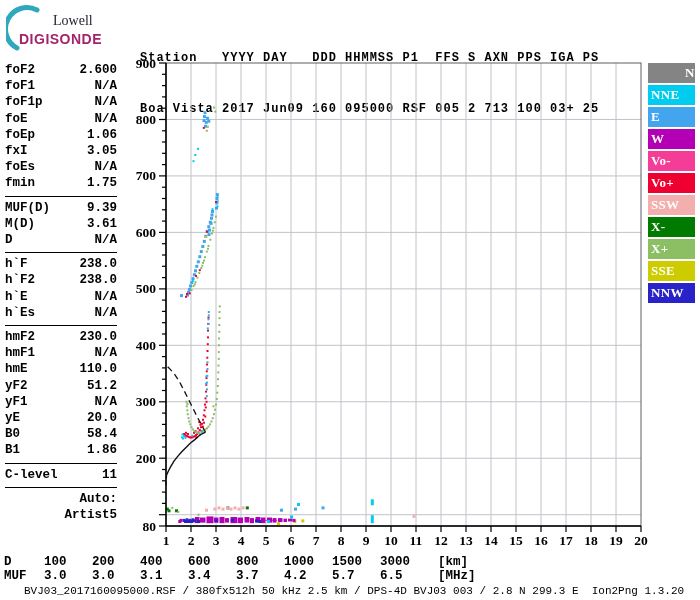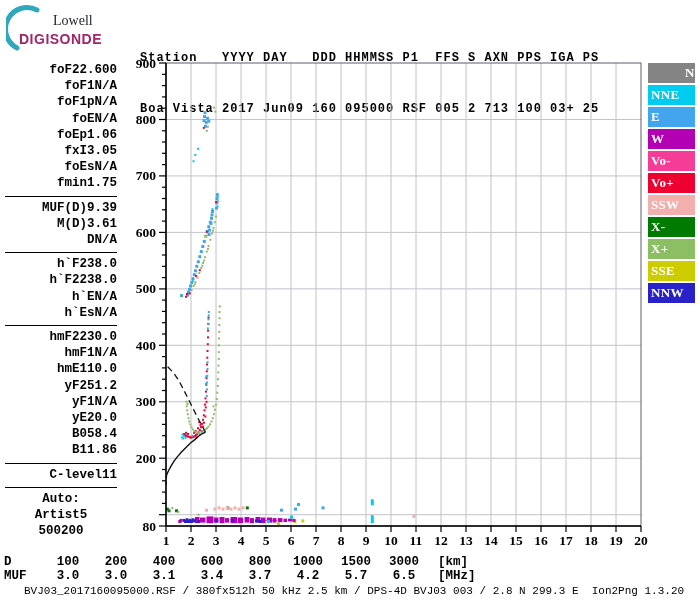--- a/index.html
+++ b/index.html
@@ -7,34 +7,34 @@
          font-family:"Liberation Sans",sans-serif;color:#000;}
   .abs{position:absolute;}
   
   #logo{left:6px;top:4px;width:130px;height:48px;}
   
   #header{left:140px;top:16px;font-family:"Liberation Mono",monospace;font-weight:700;
           font-size:12px;line-height:17px;letter-spacing:1px;white-space:pre;}
   
   #params{left:5px;top:62px;width:112px;font-family:"Liberation Mono",monospace;
           font-weight:700;font-size:12.5px;line-height:16.2px;}
-  .prow{display:flex;justify-content:flex-end;}
+  .prow{display:flex;justify-content:space-between;}
   .psep{border-top:1.2px solid #000;margin:4px 0 3px 0;}
-  .pline{text-align:center;}
+  .pline{text-align:right;}
   
   #legend{left:648px;top:63px;width:47px;}
   .leg-item{height:20px;margin-bottom:2px;color:#fff;font-family:"Liberation Serif",serif;
             font-weight:700;font-size:13px;line-height:19px;padding-left:3px;box-sizing:border-box;
             letter-spacing:0.3px;}
   
   #muf-table{left:4px;top:556px;font-family:"Liberation Mono",monospace;font-weight:700;
              font-size:12.5px;line-height:13.5px;}
   .trow{display:flex;}
   .tlabel{width:40px;}
-  .tcell{width:48px;text-align:center;}
+  .tcell{width:48px;text-align:left;}
   .tunit{padding-left:10px;}
   #footer{left:4px;top:585px;font-family:"Liberation Mono",monospace;font-size:11px;white-space:pre;padding-left:20px;}
   svg text{user-select:none;}
 </style>
 </head>
 <body>
 <div id="stage">
 
   <svg id="logo" class="abs" width="130" height="48" viewBox="0 0 130 48">
     <path d="M31 6 A21 21 0 0 0 11 44" fill="none" stroke="#2FA8BE" stroke-width="5" stroke-linecap="round"></path>
@@ -144,21 +144,20 @@
         <div>1.86</div>
       </div>
       <div class="psep"></div>
       <div class="prow">
         <div>C-level</div>
         <div>11</div>
       </div>
       <div class="psep"></div>
       <div class="pline">Auto:</div>
       <div class="pline">Artist5</div>
-      <div class="pline">500200</div>
     </div>
 
   <svg id="plot" class="abs" style="left:0;top:0" width="700" height="600" viewBox="0 0 700 600">
       <line x1="191" y1="63" x2="191" y2="526" stroke="#c2c2ca" stroke-width="1"></line>
       <line x1="216" y1="63" x2="216" y2="526" stroke="#c2c2ca" stroke-width="1"></line>
       <line x1="241" y1="63" x2="241" y2="526" stroke="#c2c2ca" stroke-width="1"></line>
       <line x1="266" y1="63" x2="266" y2="526" stroke="#c2c2ca" stroke-width="1"></line>
       <line x1="291" y1="63" x2="291" y2="526" stroke="#c2c2ca" stroke-width="1"></line>
       <line x1="316" y1="63" x2="316" y2="526" stroke="#c2c2ca" stroke-width="1"></line>
       <line x1="341" y1="63" x2="341" y2="526" stroke="#c2c2ca" stroke-width="1"></line>

